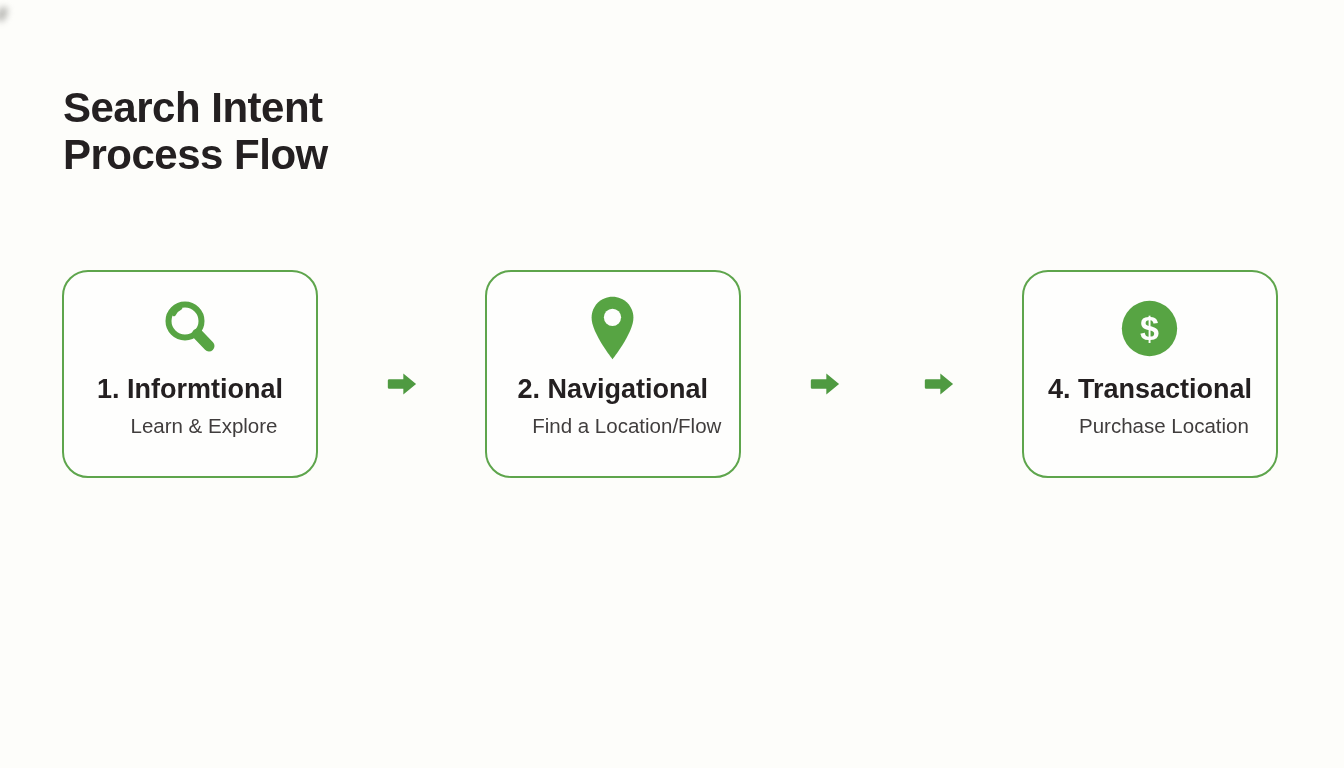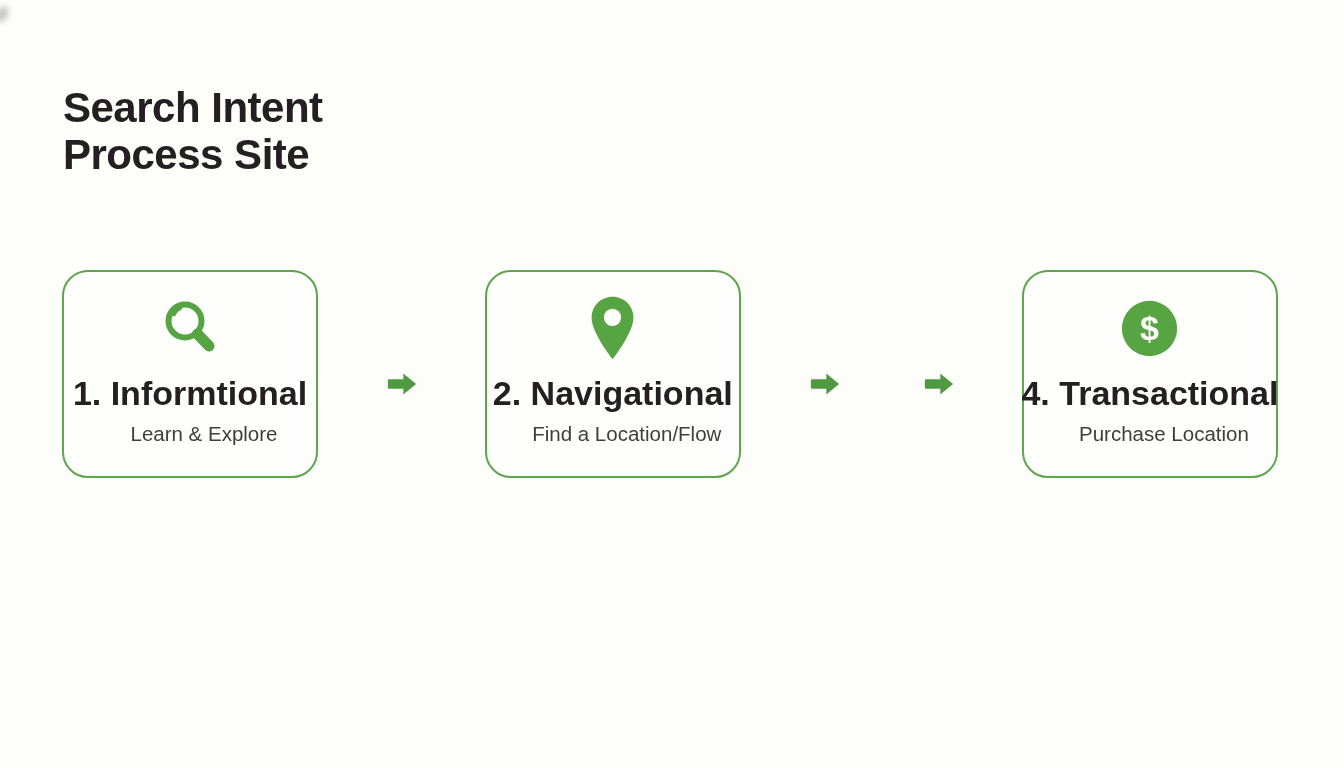--- a/index.html
+++ b/index.html
@@ -56,21 +56,21 @@
   }
   .icon-wrap {
     height: 66px;
     display: flex;
     align-items: center;
     justify-content: center;
     color: var(--icon_green, #57a443);
   }
   .card-title {
     margin-top: 13px;
-    font-size: 34px;
+    font-size: 27px;
     font-weight: bold;
     color: var(--title_text, #242021);
     white-space: nowrap;
   }
   .card-subtitle {
     margin-top: 9px;
     font-size: 20.5px;
     color: var(--subtitle_text, #403d3d);
     white-space: nowrap;
     margin-left: 28px;
@@ -87,21 +87,21 @@
 </style>
 </head>
 <body>
 
 <div class="canvas">
 
   <div class="corner-smudge"></div>
 
   <div class="page-title">
     <div>Search Intent</div>
-    <div>Process Site</div>
+    <div>Process Flow</div>
   </div>
 
   <div class="flow-row">
 
     <div class="step-card">
       <div class="icon-wrap">
         <svg width="64" height="64" viewBox="0 0 64 64" aria-hidden="true">
           <circle cx="27" cy="25" r="16.5" fill="none" stroke="currentColor" stroke-width="6"></circle>
           <path d="M16 18.5 A 12.5 12.5 0 0 1 22.5 12" fill="none" stroke="currentColor" stroke-width="3.6" stroke-linecap="round"></path>
           <line x1="39.5" y1="38" x2="51" y2="50" stroke="currentColor" stroke-width="11" stroke-linecap="round"></line>

